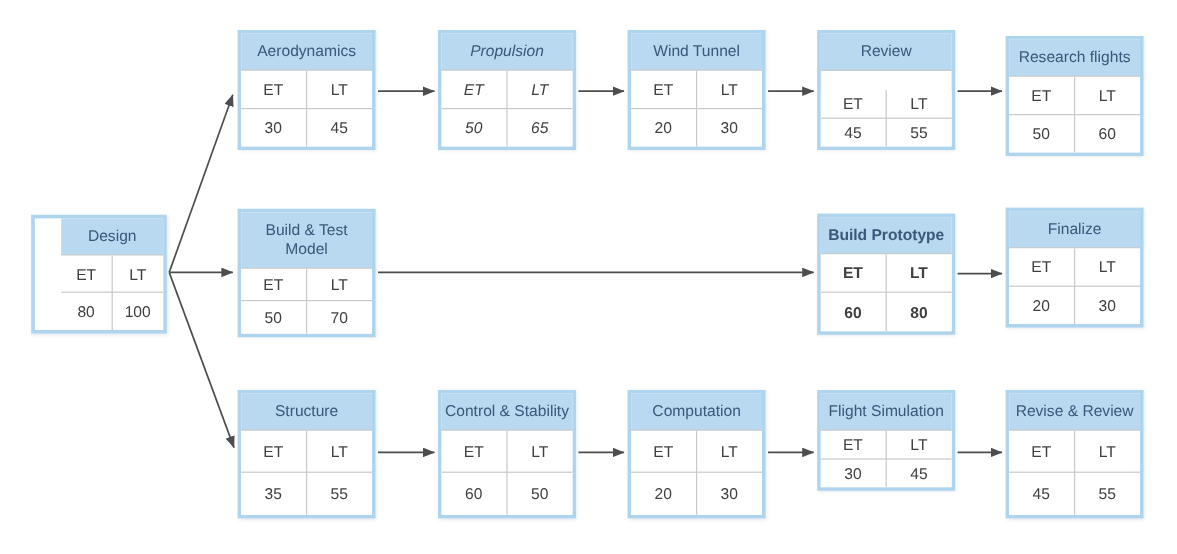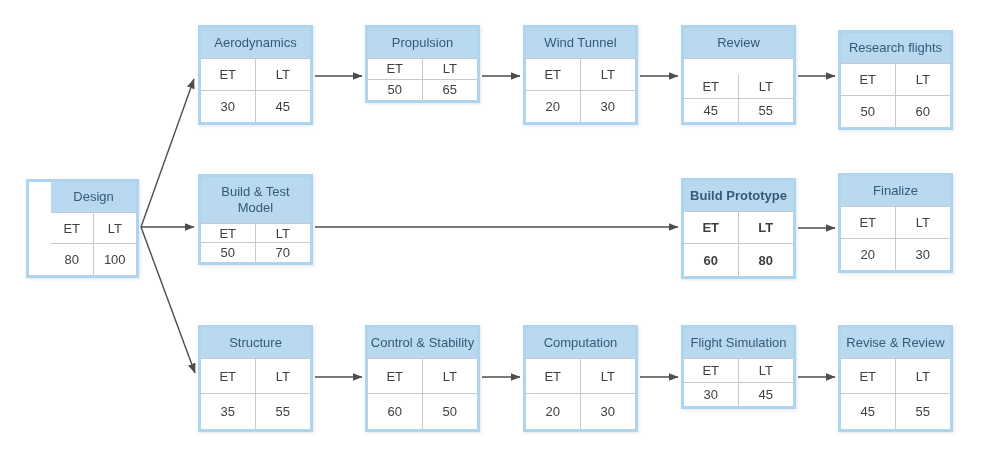--- a/index.html
+++ b/index.html
@@ -91,21 +91,21 @@
   <div class="node" style="left:26px; top:179px; width:113px; height:99px;padding-left:22px;">
     <div class="node-header">Design</div>
     <div class="node-grid">
       <div class="cell br bb">ET</div>
       <div class="cell bb">LT</div>
       <div class="cell br">80</div>
       <div class="cell">100</div>
     </div>
   </div>
 
-  <div class="node" style="left:198px; top:174px; height:91px;justify-content:space-between;">
+  <div class="node" style="left:198px; top:174px; height:107px;justify-content:space-between;">
     <div class="node-header">Build &amp; Test Model</div>
     <div class="node-grid">
       <div class="cell br bb">ET</div>
       <div class="cell bb">LT</div>
       <div class="cell br">50</div>
       <div class="cell">70</div>
     </div>
   </div>
 
   <div class="node" style="left:681px; top:178px; height:101px;font-weight:bold;">
@@ -131,21 +131,21 @@
   <div class="node" style="left:198px; top:25px; height:100px;">
     <div class="node-header">Aerodynamics</div>
     <div class="node-grid">
       <div class="cell br bb">ET</div>
       <div class="cell bb">LT</div>
       <div class="cell br">30</div>
       <div class="cell">45</div>
     </div>
   </div>
 
-  <div class="node" style="left:365px; top:25px; height:78px;">
+  <div class="node" style="left:365px; top:25px; height:100px;font-style:italic;">
     <div class="node-header">Propulsion</div>
     <div class="node-grid">
       <div class="cell br bb">ET</div>
       <div class="cell bb">LT</div>
       <div class="cell br">50</div>
       <div class="cell">65</div>
     </div>
   </div>
 
   <div class="node" style="left:523px; top:25px; height:100px;">

